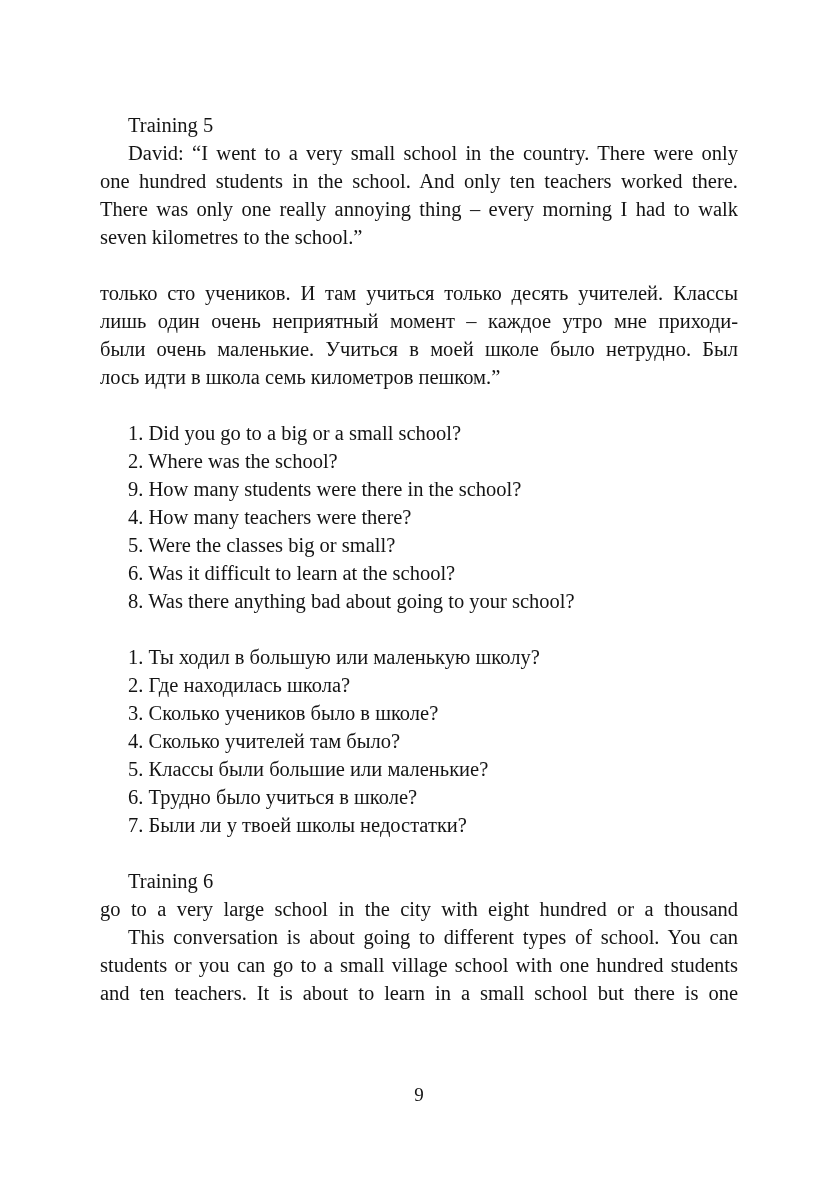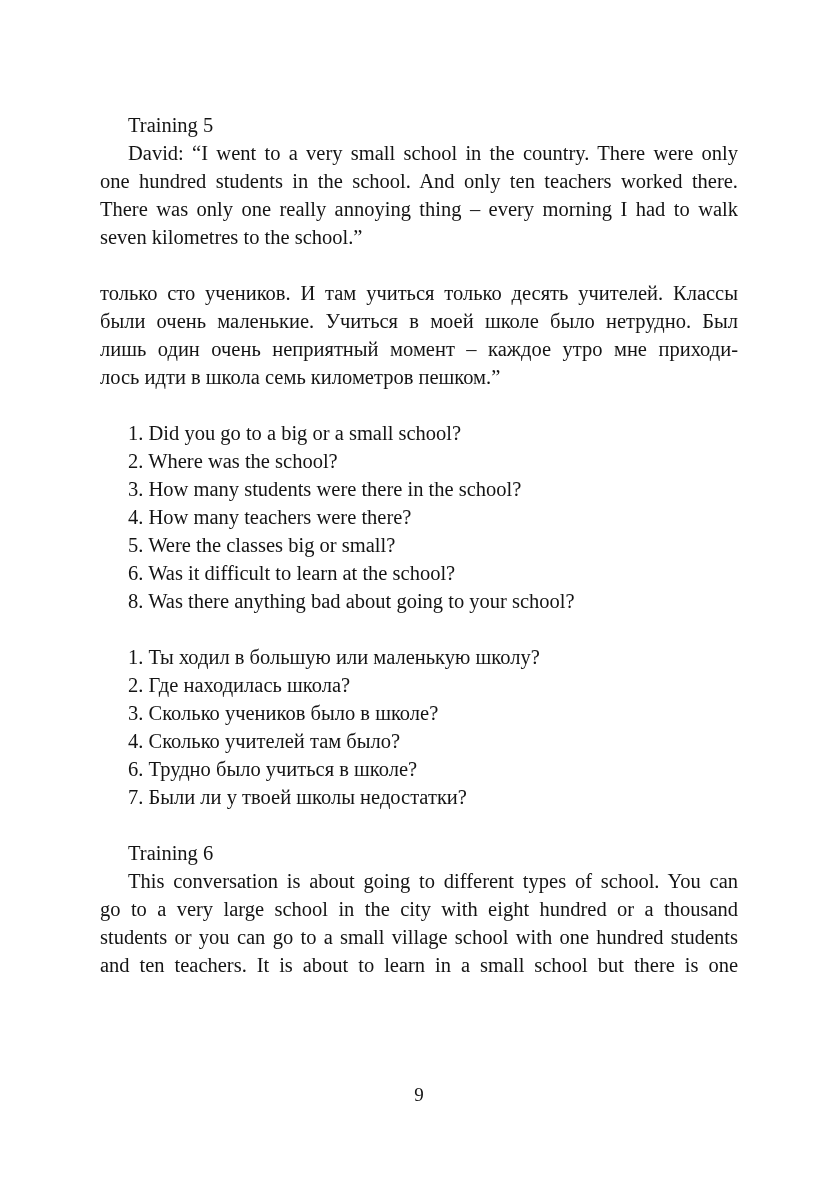--- a/index.html
+++ b/index.html
@@ -51,48 +51,49 @@
   <div class="section">
     <div class="heading indent">Training 5</div>
     <div class="line indent just">David: “I went to a very small school in the country. There were only</div>
     <div class="line just">one hundred students in the school. And only ten teachers worked there.</div>
     <div class="line just">There was only one really annoying thing – every morning I had to walk</div>
     <div class="line">seven kilometres to the school.”</div>
   </div>
 
   <div class="section">
     <div class="line just">только сто учеников. И там учиться только десять учителей. Классы</div>
+    <div class="line just">лишь один очень неприятный момент – каждое утро мне приходи-</div>
     <div class="line just">были очень маленькие. Учиться в моей школе было нетрудно. Был</div>
-    <div class="line just">лишь один очень неприятный момент – каждое утро мне приходи-</div>
     <div class="line">лось идти в школа семь километров пешком.”</div>
   </div>
 
   <div class="section">
     <div class="q-item indent">1. Did you go to a big or a small school?</div>
     <div class="q-item indent">2. Where was the school?</div>
-    <div class="q-item indent">3. How many students were there in the school?</div>
+    <div class="q-item indent">9. How many students were there in the school?</div>
     <div class="q-item indent">4. How many teachers were there?</div>
     <div class="q-item indent">5. Were the classes big or small?</div>
     <div class="q-item indent">6. Was it difficult to learn at the school?</div>
     <div class="q-item indent">8. Was there anything bad about going to your school?</div>
   </div>
 
   <div class="section">
     <div class="q-item indent">1. Ты ходил в большую или маленькую школу?</div>
     <div class="q-item indent">2. Где находилась школа?</div>
     <div class="q-item indent">3. Сколько учеников было в школе?</div>
     <div class="q-item indent">4. Сколько учителей там было?</div>
+    <div class="q-item indent">5. Классы были большие или маленькие?</div>
     <div class="q-item indent">6. Трудно было учиться в школе?</div>
     <div class="q-item indent">7. Были ли у твоей школы недостатки?</div>
   </div>
 
   <div class="section">
     <div class="heading indent">Training 6</div>
+    <div class="line just">go to a very large school in the city with eight hundred or a thousand</div>
     <div class="line indent just">This conversation is about going to different types of school. You can</div>
-    <div class="line just">go to a very large school in the city with eight hundred or a thousand</div>
     <div class="line just">students or you can go to a small village school with one hundred students</div>
     <div class="line just">and ten teachers. It is about to learn in a small school but there is one</div>
   </div>
 
 </div>
 
 <div class="page-footer">
   <span>9</span>
 </div>
 

